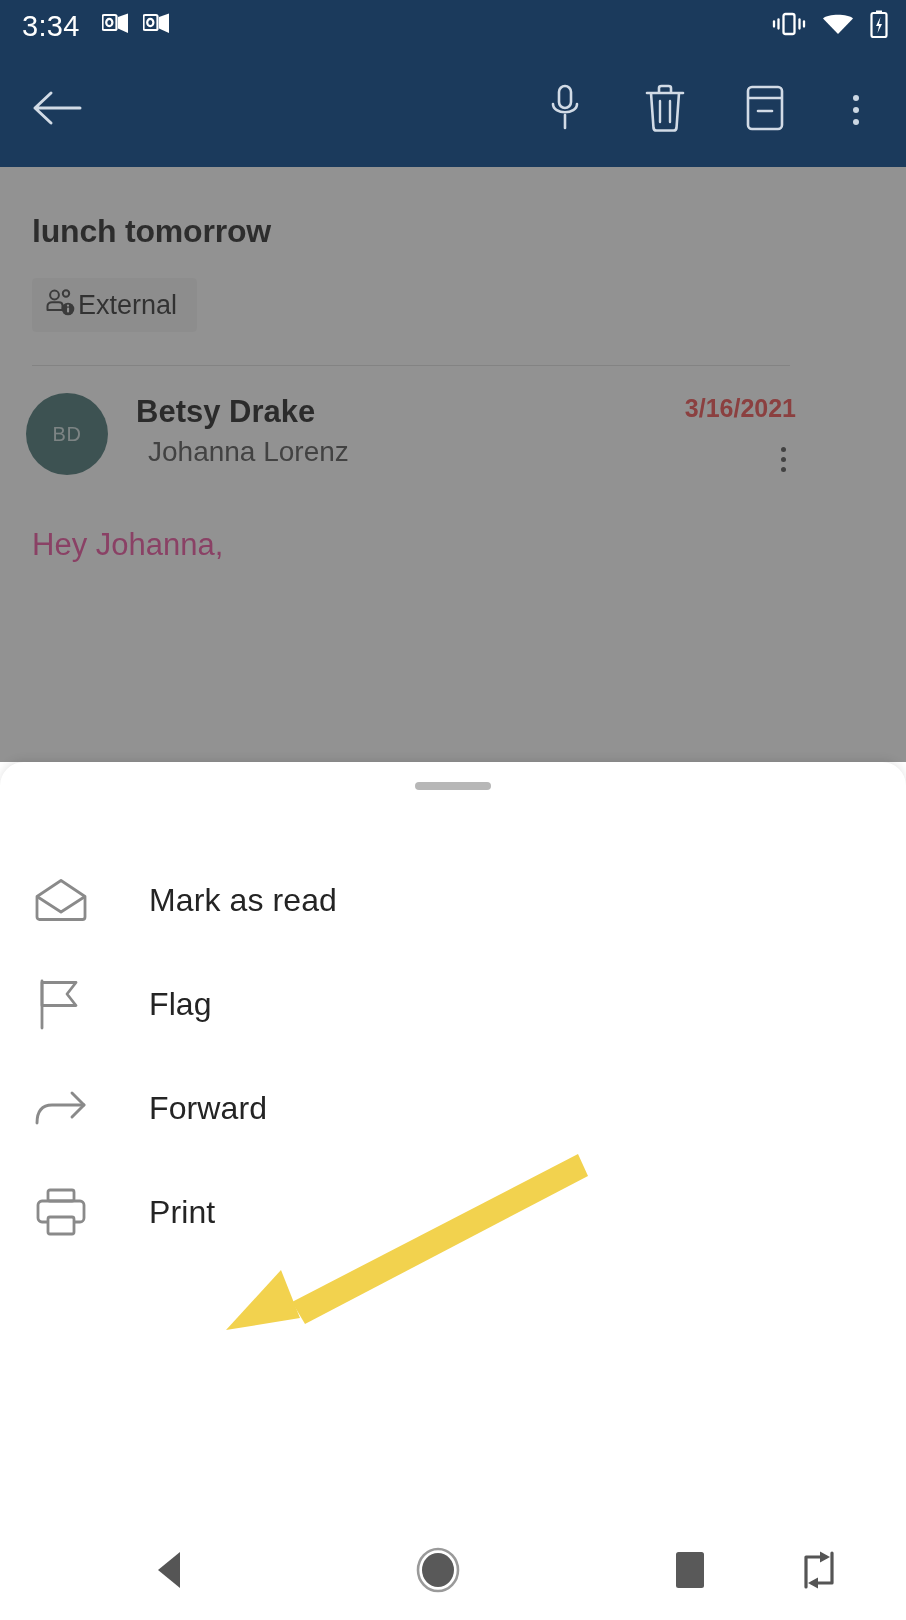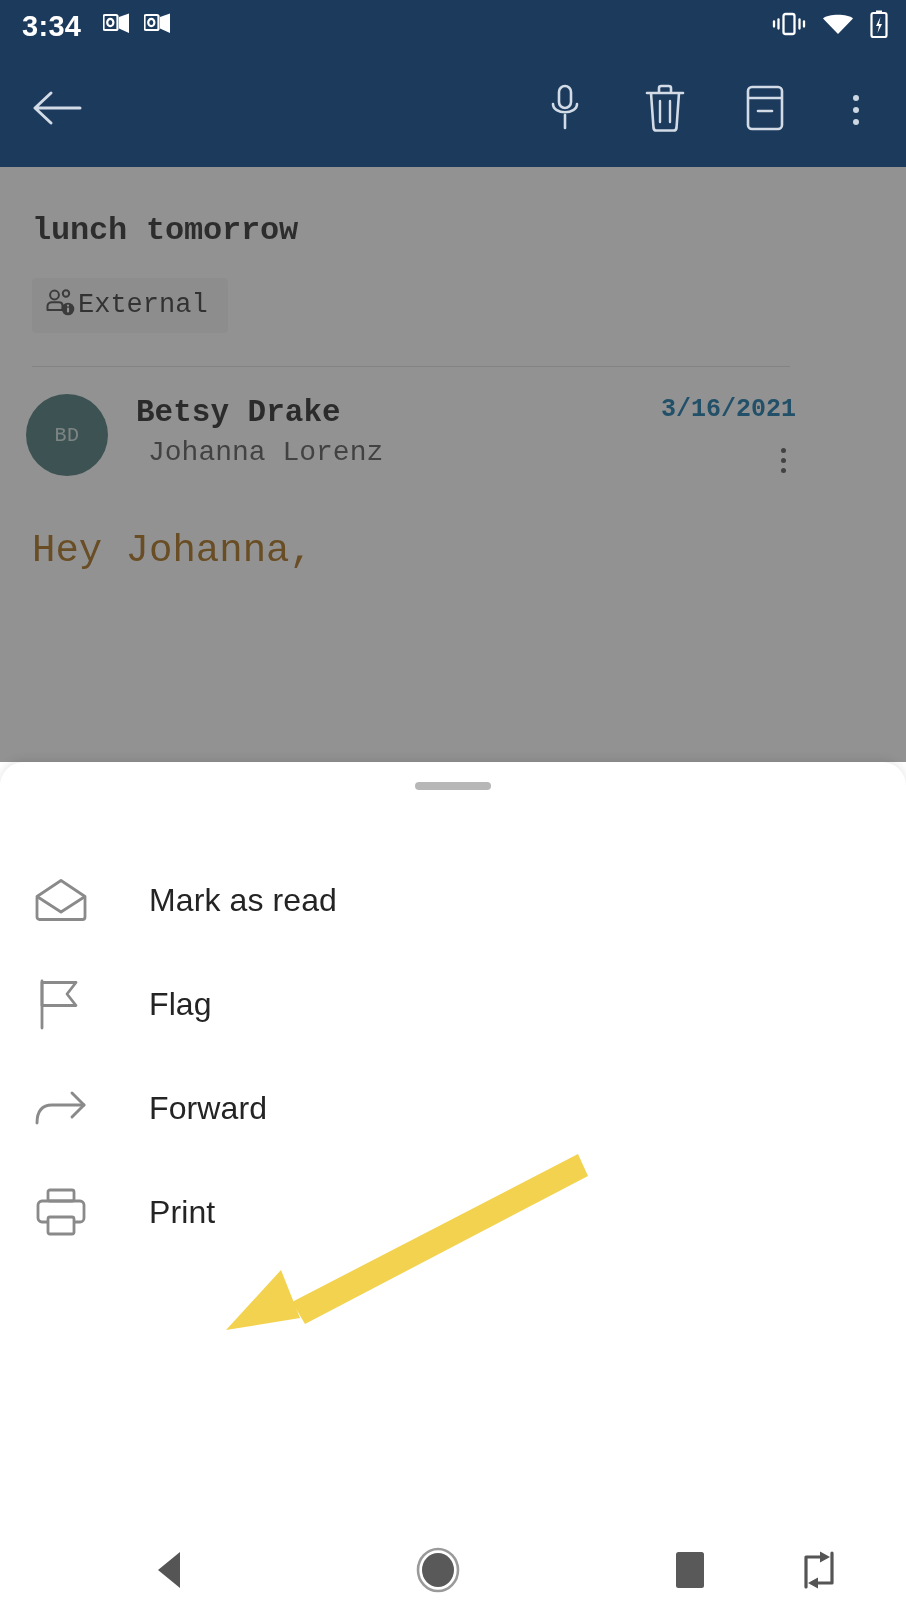--- a/index.html
+++ b/index.html
@@ -28,21 +28,21 @@
     height: 52px;
     background: #1b3a5c;
     display: flex;
     align-items: center;
     padding: 0 18px 0 22px;
     z-index: 5;
   }
   .status-clock {
     color: #ffffff;
     font-size: 29px;
-    font-weight: 700;
+    font-weight: 400;
     letter-spacing: 0.3px;
     line-height: 1;
   }
   .status-left-icons {
     display: flex;
     align-items: center;
     gap: 14px;
     margin-left: 22px;
   }
   .status-right-icons {
@@ -94,21 +94,20 @@
   }
 
   
   .email-area {
     position: absolute;
     top: 167px; left: 0;
     width: 822px;
     height: 595px;
     background: #ffffff;
     overflow: hidden;
-    font-family: Liberation Mono, monospace;
   }
   .subject-block {
     padding: 45px 32px 0 32px;
   }
   .subject-title {
     font-size: 32px;
     font-weight: 700;
     color: #1a1a1a;
     line-height: 1.2;
     letter-spacing: -0.2px;
@@ -171,43 +170,43 @@
   }
   .sender-right {
     margin-left: auto;
     display: flex;
     flex-direction: column;
     align-items: flex-end;
     padding-top: 6px;
   }
   .email-date {
     font-size: 25px;
-    color: #0369a1;
+    color: #ef4444;
     font-weight: 600;
     line-height: 1;
   }
   .row-kebab {
     margin-top: 22px;
     display: flex; flex-direction: column;
     align-items: center; gap: 5px;
     padding: 4px 10px;
   }
   .row-kebab i {
     width: 5px; height: 5px;
     border-radius: 50%;
     background: #4a4a4a;
     display: block;
   }
 
   .body-text {
     padding: 48px 32px 0 32px;
   }
   .body-p {
-    font-size: 39px;
-    color: #a16207;
+    font-size: 31px;
+    color: #ec4899;
     line-height: 1.35;
   }
   .body-p + .body-p { margin-top: 42px; }
 
   
   .scrim {
     position: absolute;
     top: 167px; left: 0;
     width: 906px;
     height: 595px;

